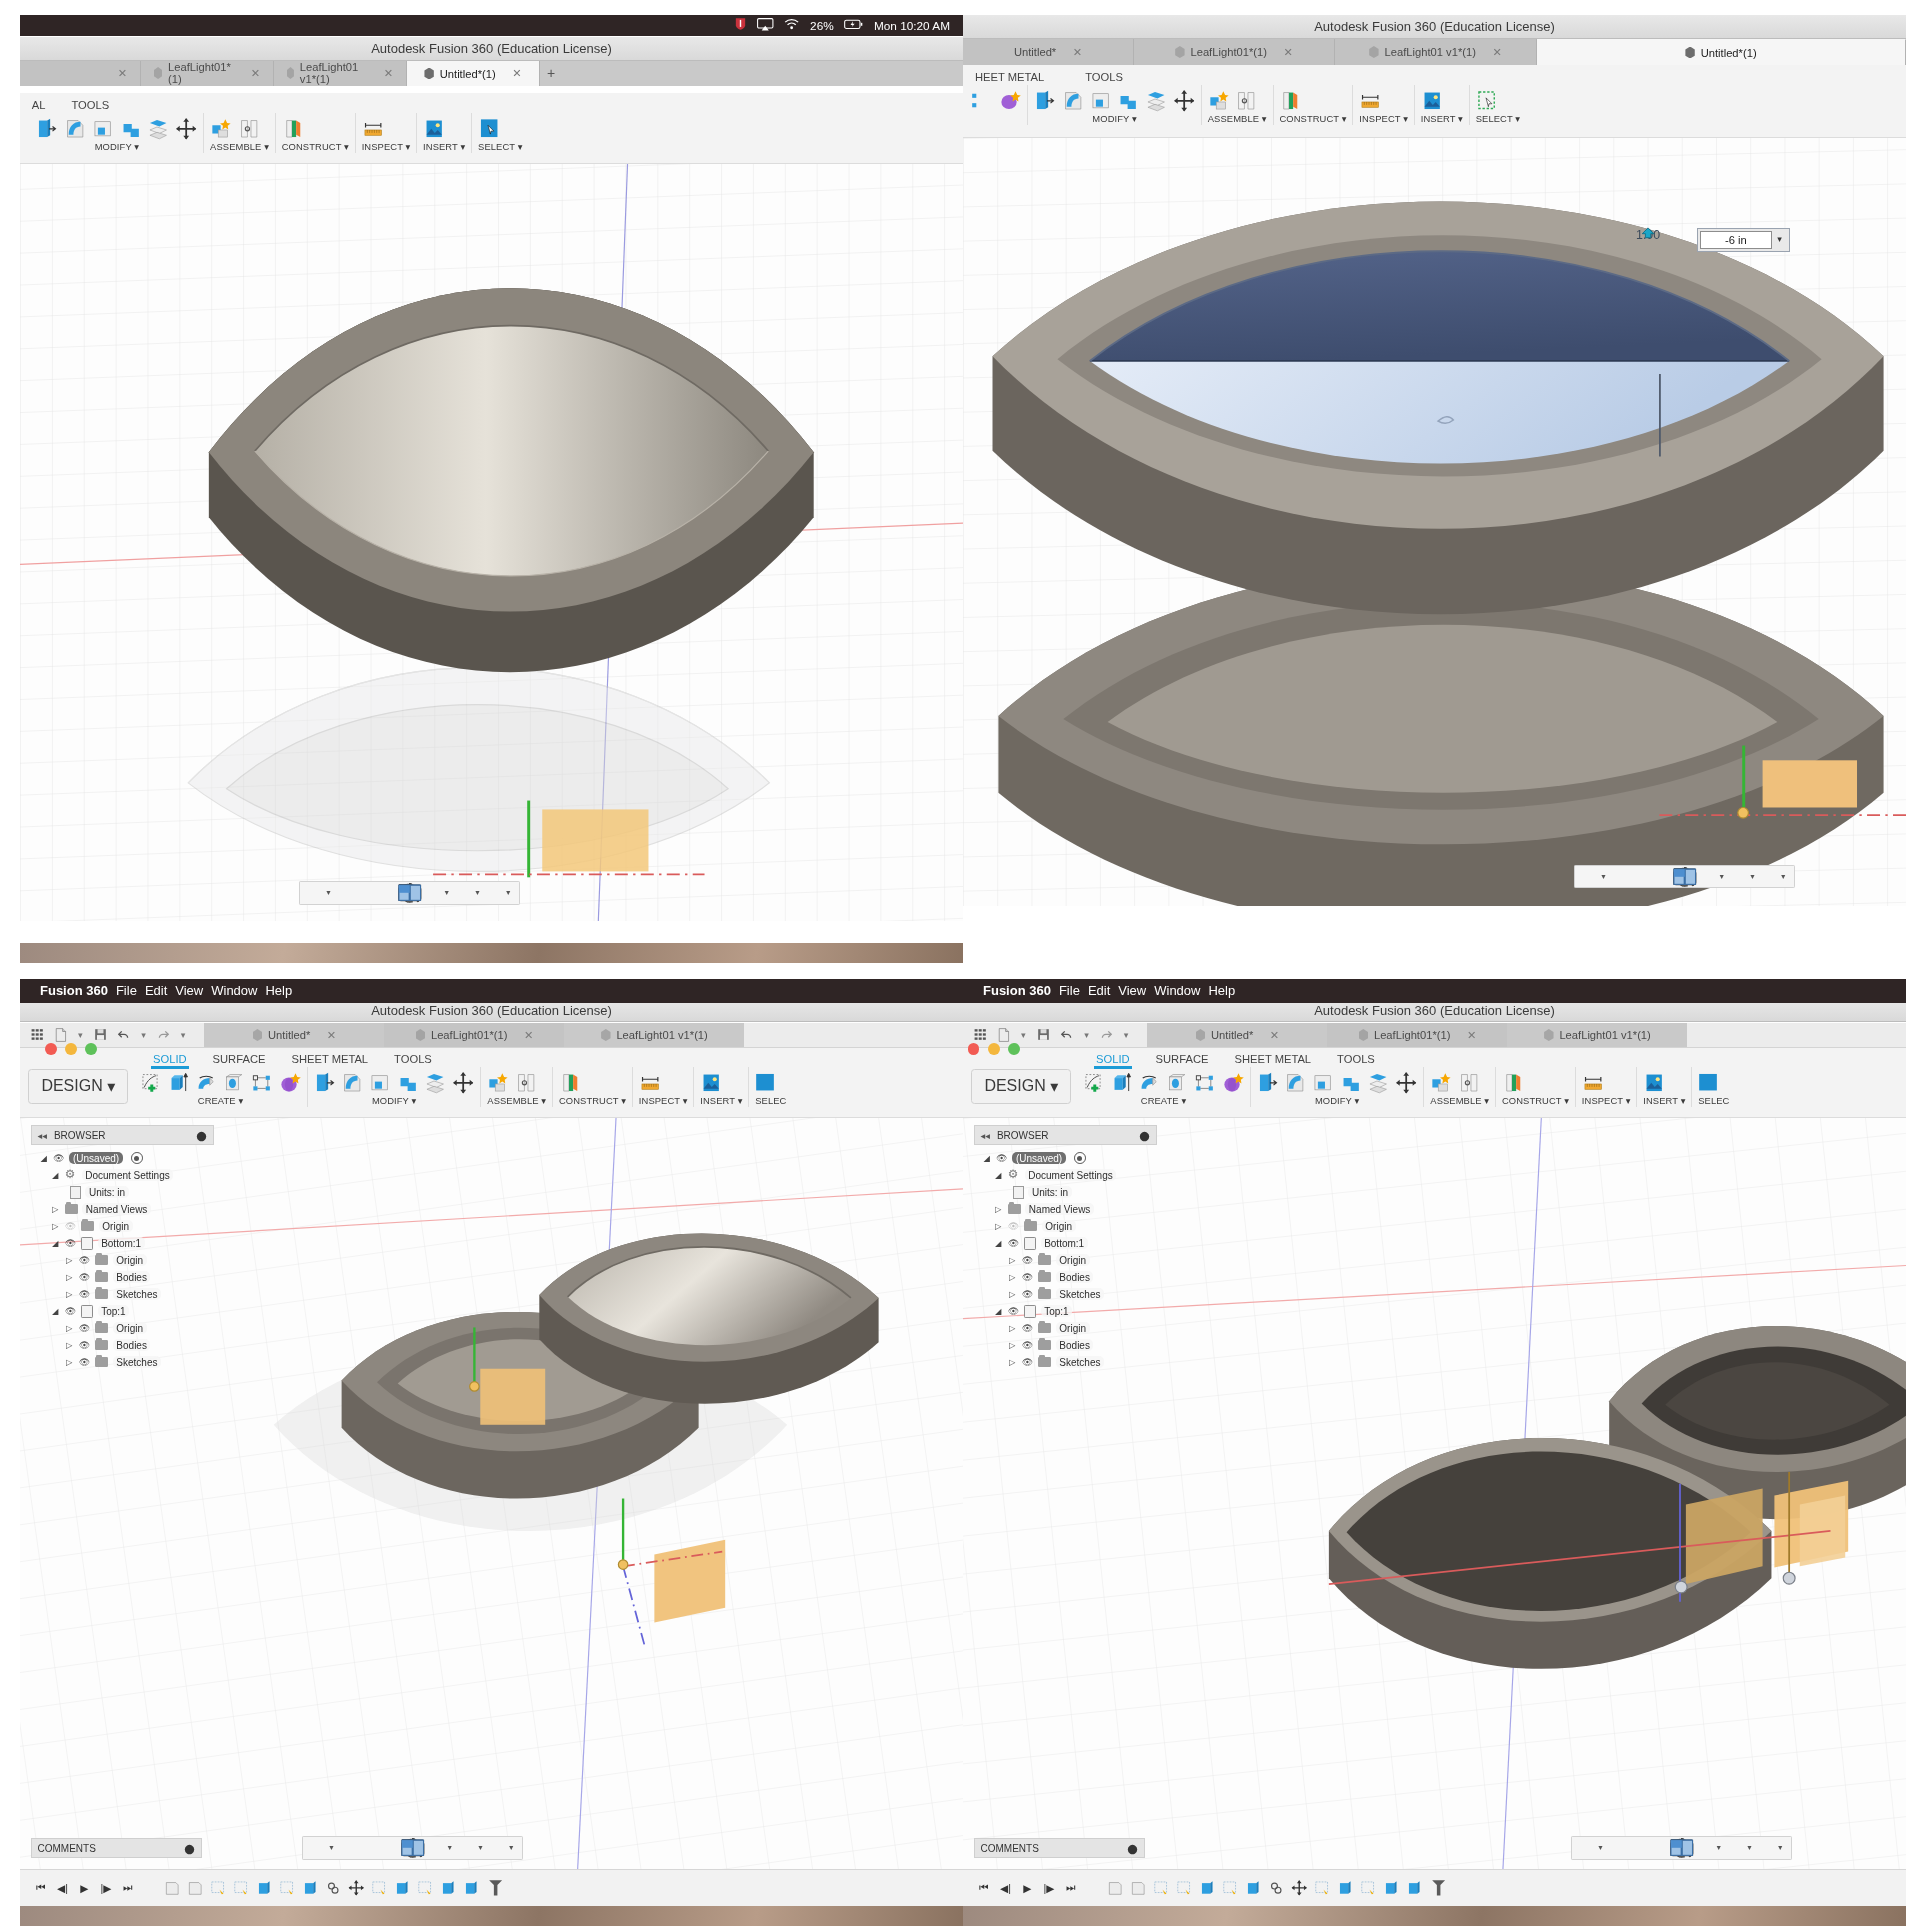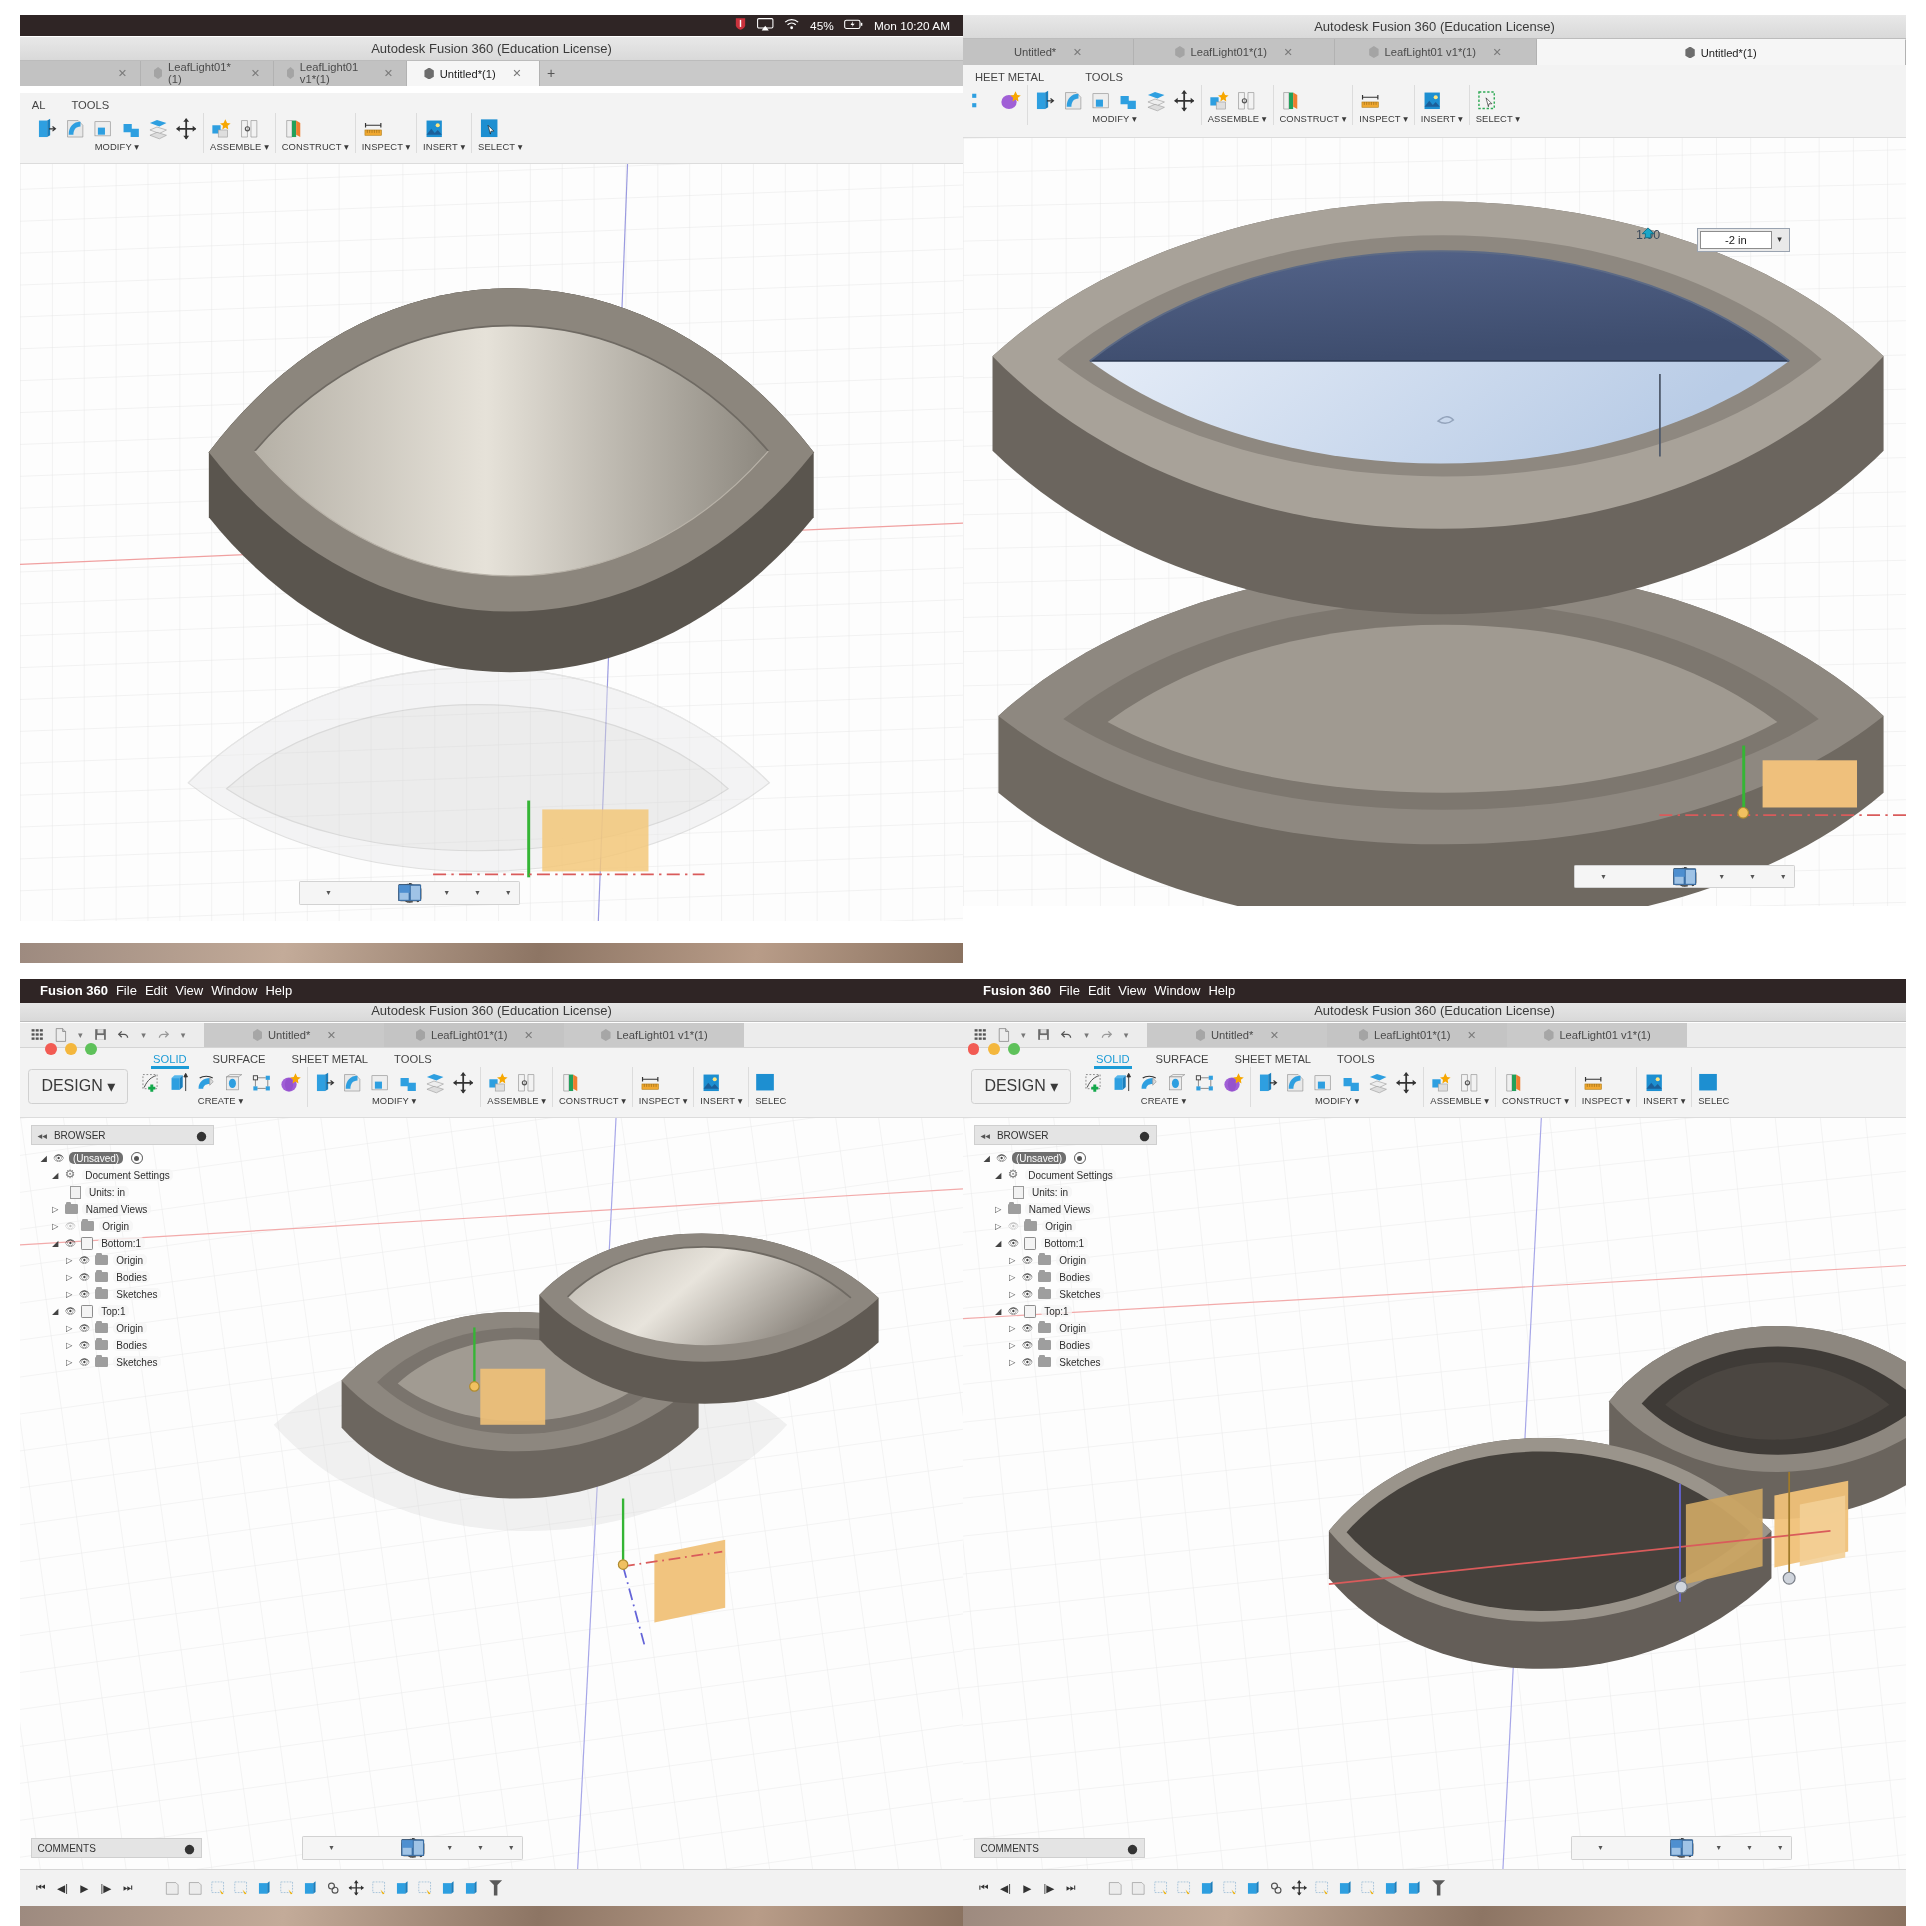--- a/index.html
+++ b/index.html
@@ -148,21 +148,21 @@
               <path d="M14 13l6 8H8z" fill="#fff"></path>
             </svg>
         </span>
         <span class="mic">
           <svg width="15.3" height="11.8" viewBox="0 0 26 20">
               <path d="M2 7a16 16 0 0122 0" stroke="#fff" stroke-width="2.2" fill="none"></path>
               <path d="M6 11.5a10.5 10.5 0 0114 0" stroke="#fff" stroke-width="2.2" fill="none"></path>
               <circle cx="13" cy="16.5" r="2.4" fill="#fff"></circle>
             </svg>
         </span>
-        <span>45%</span>
+        <span>26%</span>
         <span class="mic">
           <svg width="19" height="10.6" viewBox="0 0 32 18">
               <rect x="1" y="2" width="26" height="14" rx="3" fill="none" stroke="#fff" stroke-width="1.8"></rect>
               <rect x="28.5" y="6.5" width="2.5" height="5" fill="#fff"></rect>
               <path d="M15 4l-4 6h3.5l-1.5 4 5-6h-3.5z" fill="#fff"></path>
             </svg>
         </span>
         <span>Mon 10:20 AM</span>
       </div>
     </div>
@@ -607,21 +607,21 @@
         <path d="M215 378 C530 130 1090 130 1400 378 C1090 610 530 610 215 378 Z" fill="url(#g2light)"></path>
         <path d="M215 378 C530 130 1090 130 1400 378 L215 378 Z" fill="url(#g2sel)"></path>
         <path d="M215 378 H1400" stroke="#2e3b54" stroke-width="3"></path>
         <path d="M215 378 C530 130 1090 130 1400 378" fill="none" stroke="#5c6a85" stroke-width="3"></path>
         <path d="M805 480 q16 -14 26 -2 q-12 10 -26 2z" fill="none" stroke="#94a4bc" stroke-width="2.5"></path>
 
         <path d="M1181 400 v140" stroke="#4f5a6b" stroke-width="3"></path>
       </svg>
 
       <div class="diminput" style="right:116px;top:90px;">
-        <span class="fld">-2 in</span>
+        <span class="fld">-6 in</span>
         <span class="cr">▼</span>
       </div>
 
       <div class="manip" style="left:673px;top:89px;">
         <svg width="26" height="20" viewBox="0 0 44 34">
             <path d="M22 2l13 13h-7v9h-12v-9H9z" fill="#1aa6c8" stroke="#0d6d87" stroke-width="2"></path>
           </svg>
         <div class="val">1.00</div>
       </div>
 

